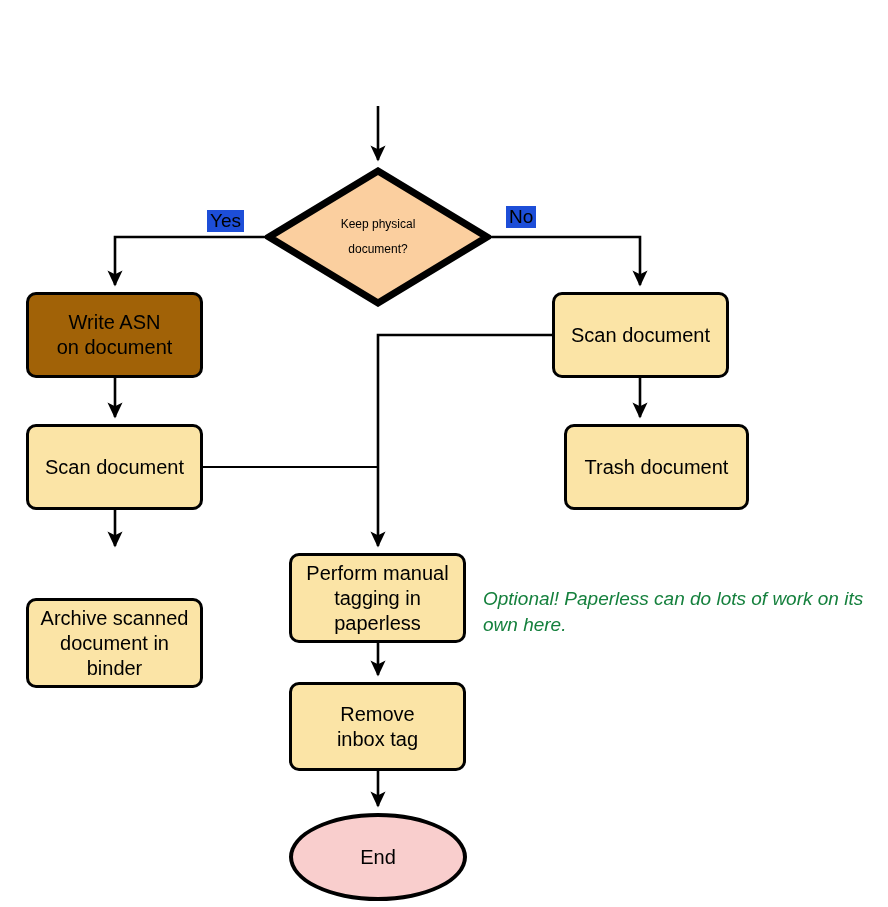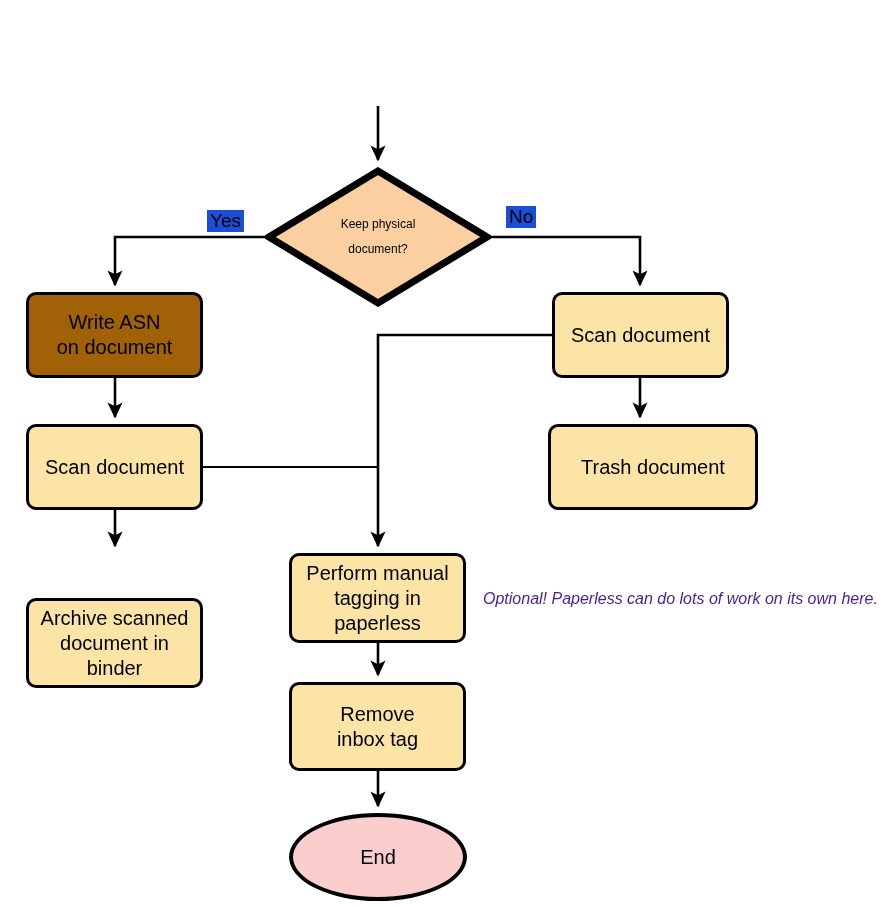--- a/index.html
+++ b/index.html
@@ -68,22 +68,22 @@
     position: absolute;
     color: #000000;
     font-size: 19px;
     line-height: 22px;
     background: #1d4ed8;
     padding: 0 3px;
     z-index: 4;
   }
   .note {
     position: absolute;
-    color: #4c1d95;
-    font-size: 16px;
+    color: #15803d;
+    font-size: 19px;
     line-height: 26px;
     font-style: italic;
     z-index: 4;
   }
 </style>
 </head>
 <body>
 
 <div id="flowchart-root">
 
@@ -164,21 +164,21 @@
   <div class="node node-box" style="left:26px; top:553px; width:177px; height:90px; background:#fbe4a6;margin-top:45px;">
     <span>Archive scanned
 document in
 binder</span>
   </div>
 
   <div class="node node-box" style="left:552px; top:292px; width:177px; height:86px; background:#fbe4a6;">
     <span>Scan document</span>
   </div>
 
-  <div class="node node-box" style="left:548px; top:424px; width:210px; height:86px; background:#fbe4a6;">
+  <div class="node node-box" style="left:564px; top:424px; width:185px; height:86px; background:#fbe4a6;">
     <span>Trash document</span>
   </div>
 
   <div class="node node-box" style="left:289px; top:553px; width:177px; height:90px; background:#fbe4a6;">
     <span>Perform manual
 tagging in
 paperless</span>
   </div>
 
   <div class="node node-box" style="left:289px; top:682px; width:177px; height:89px; background:#fbe4a6;">

